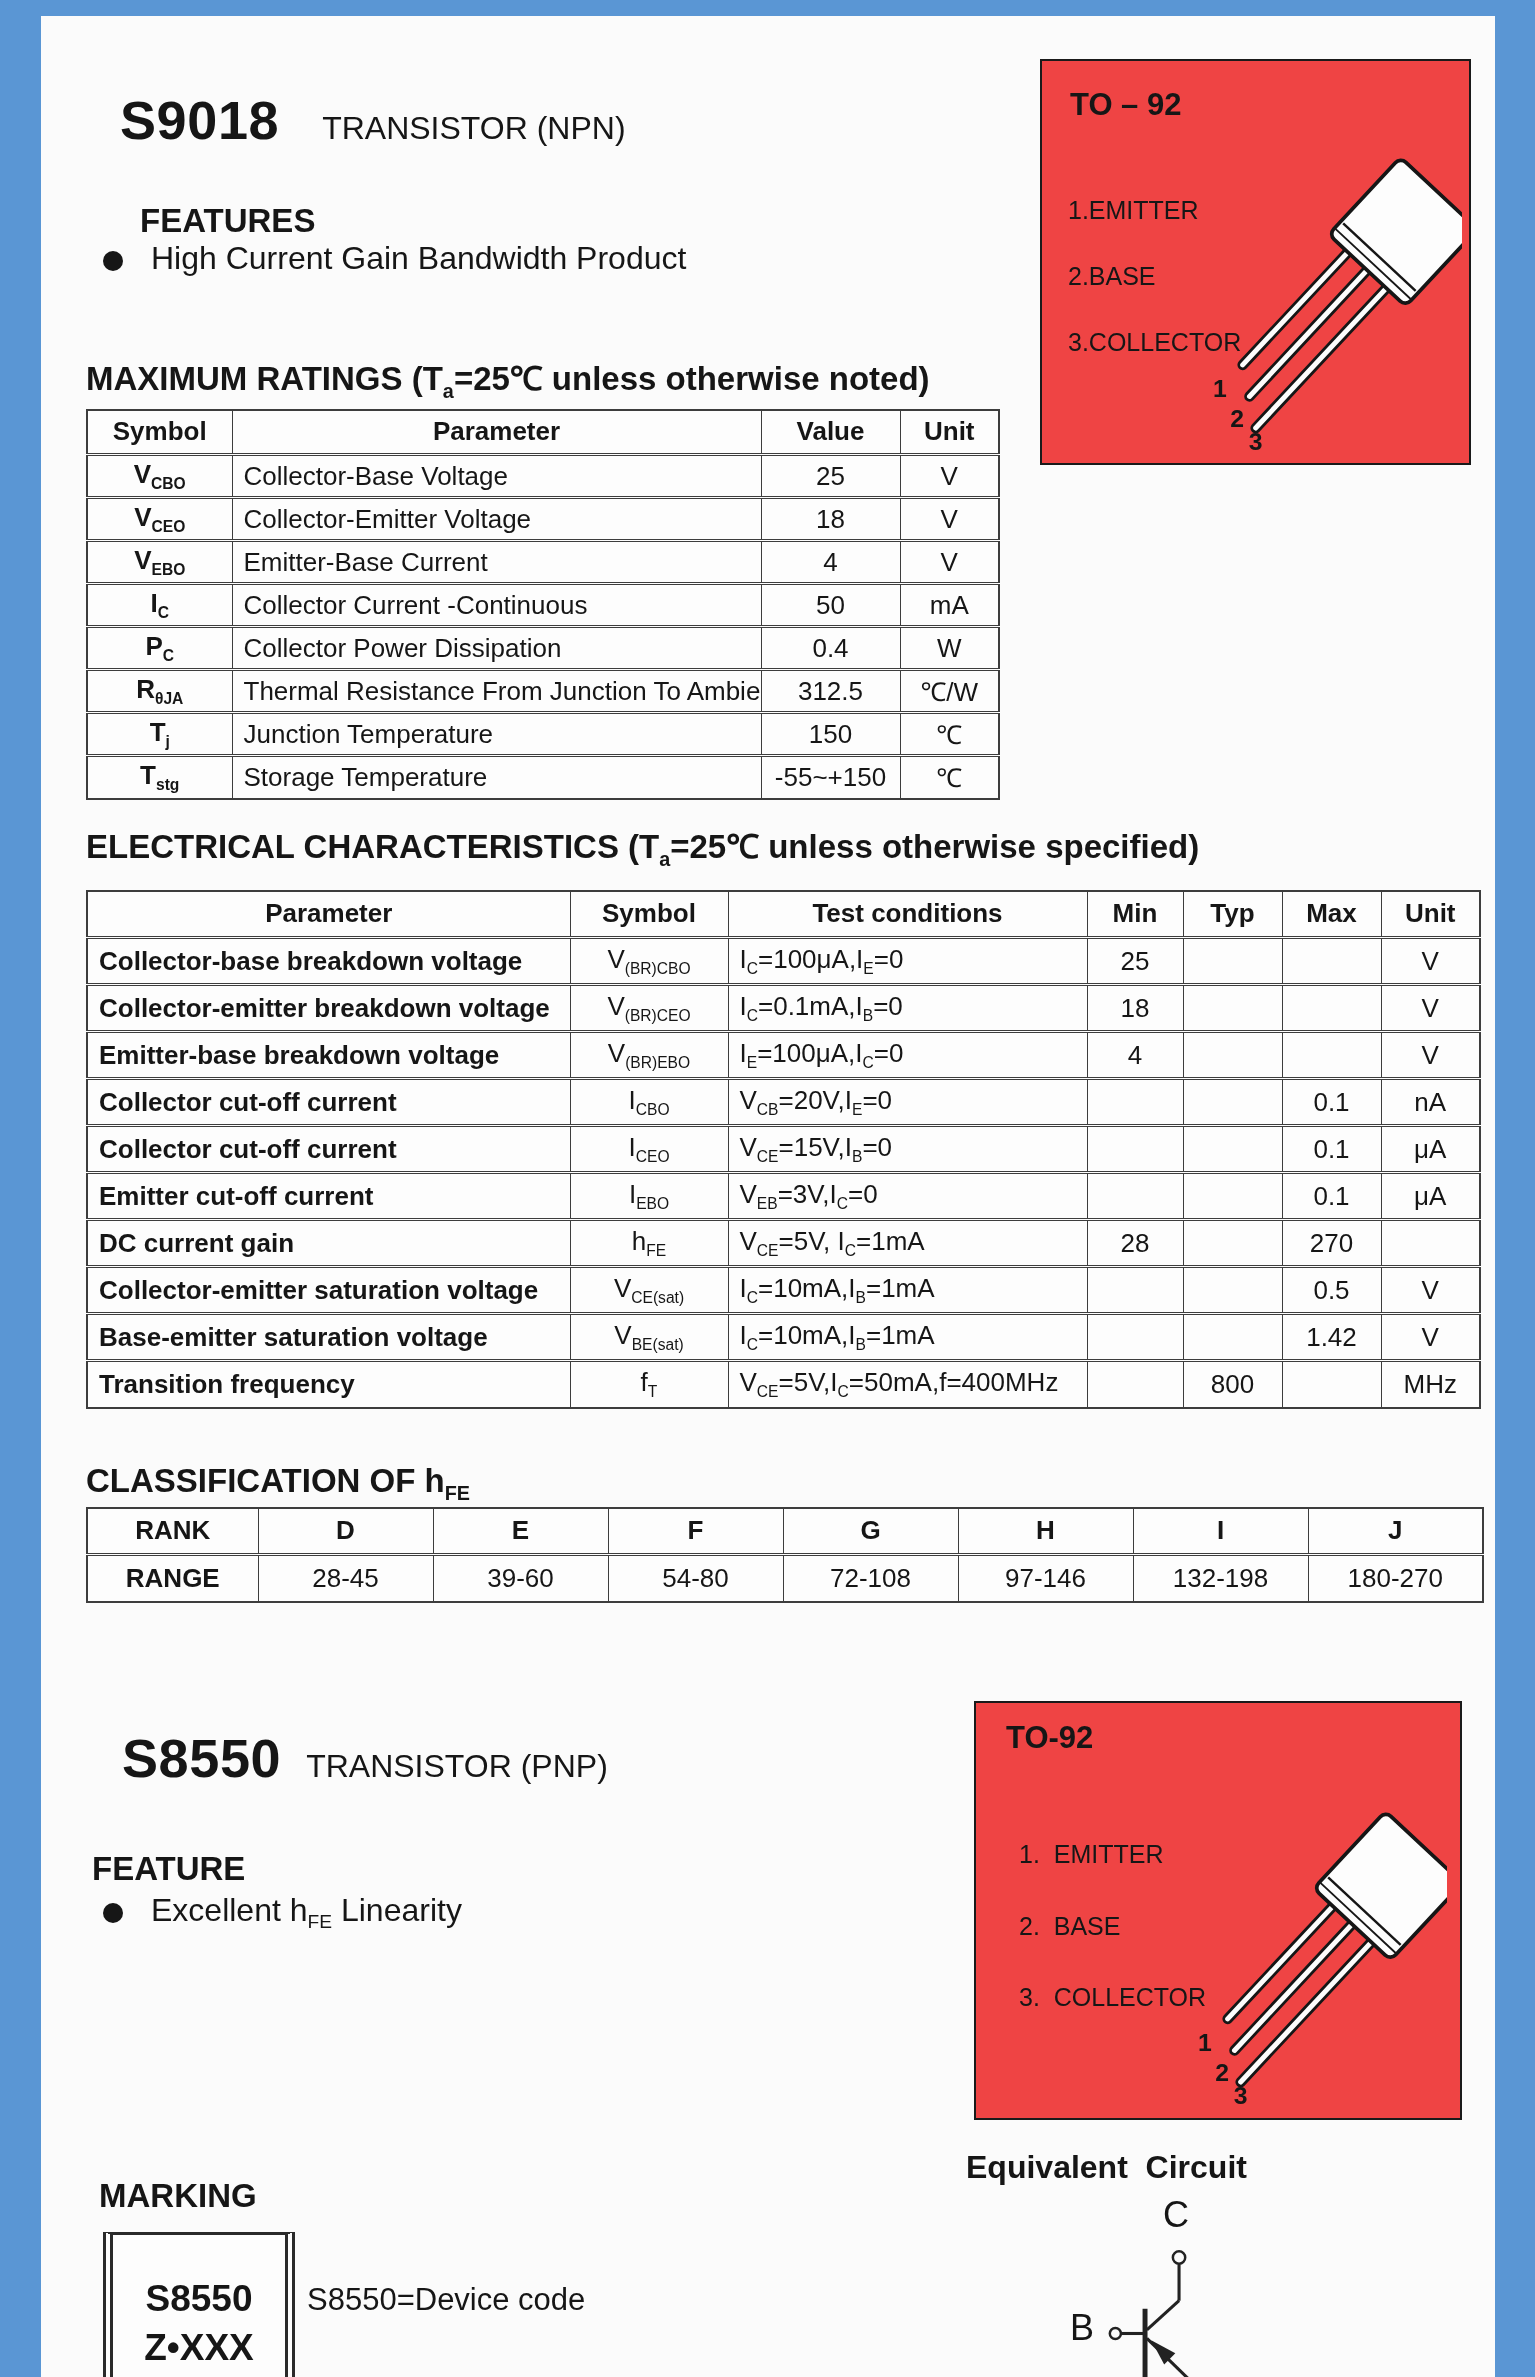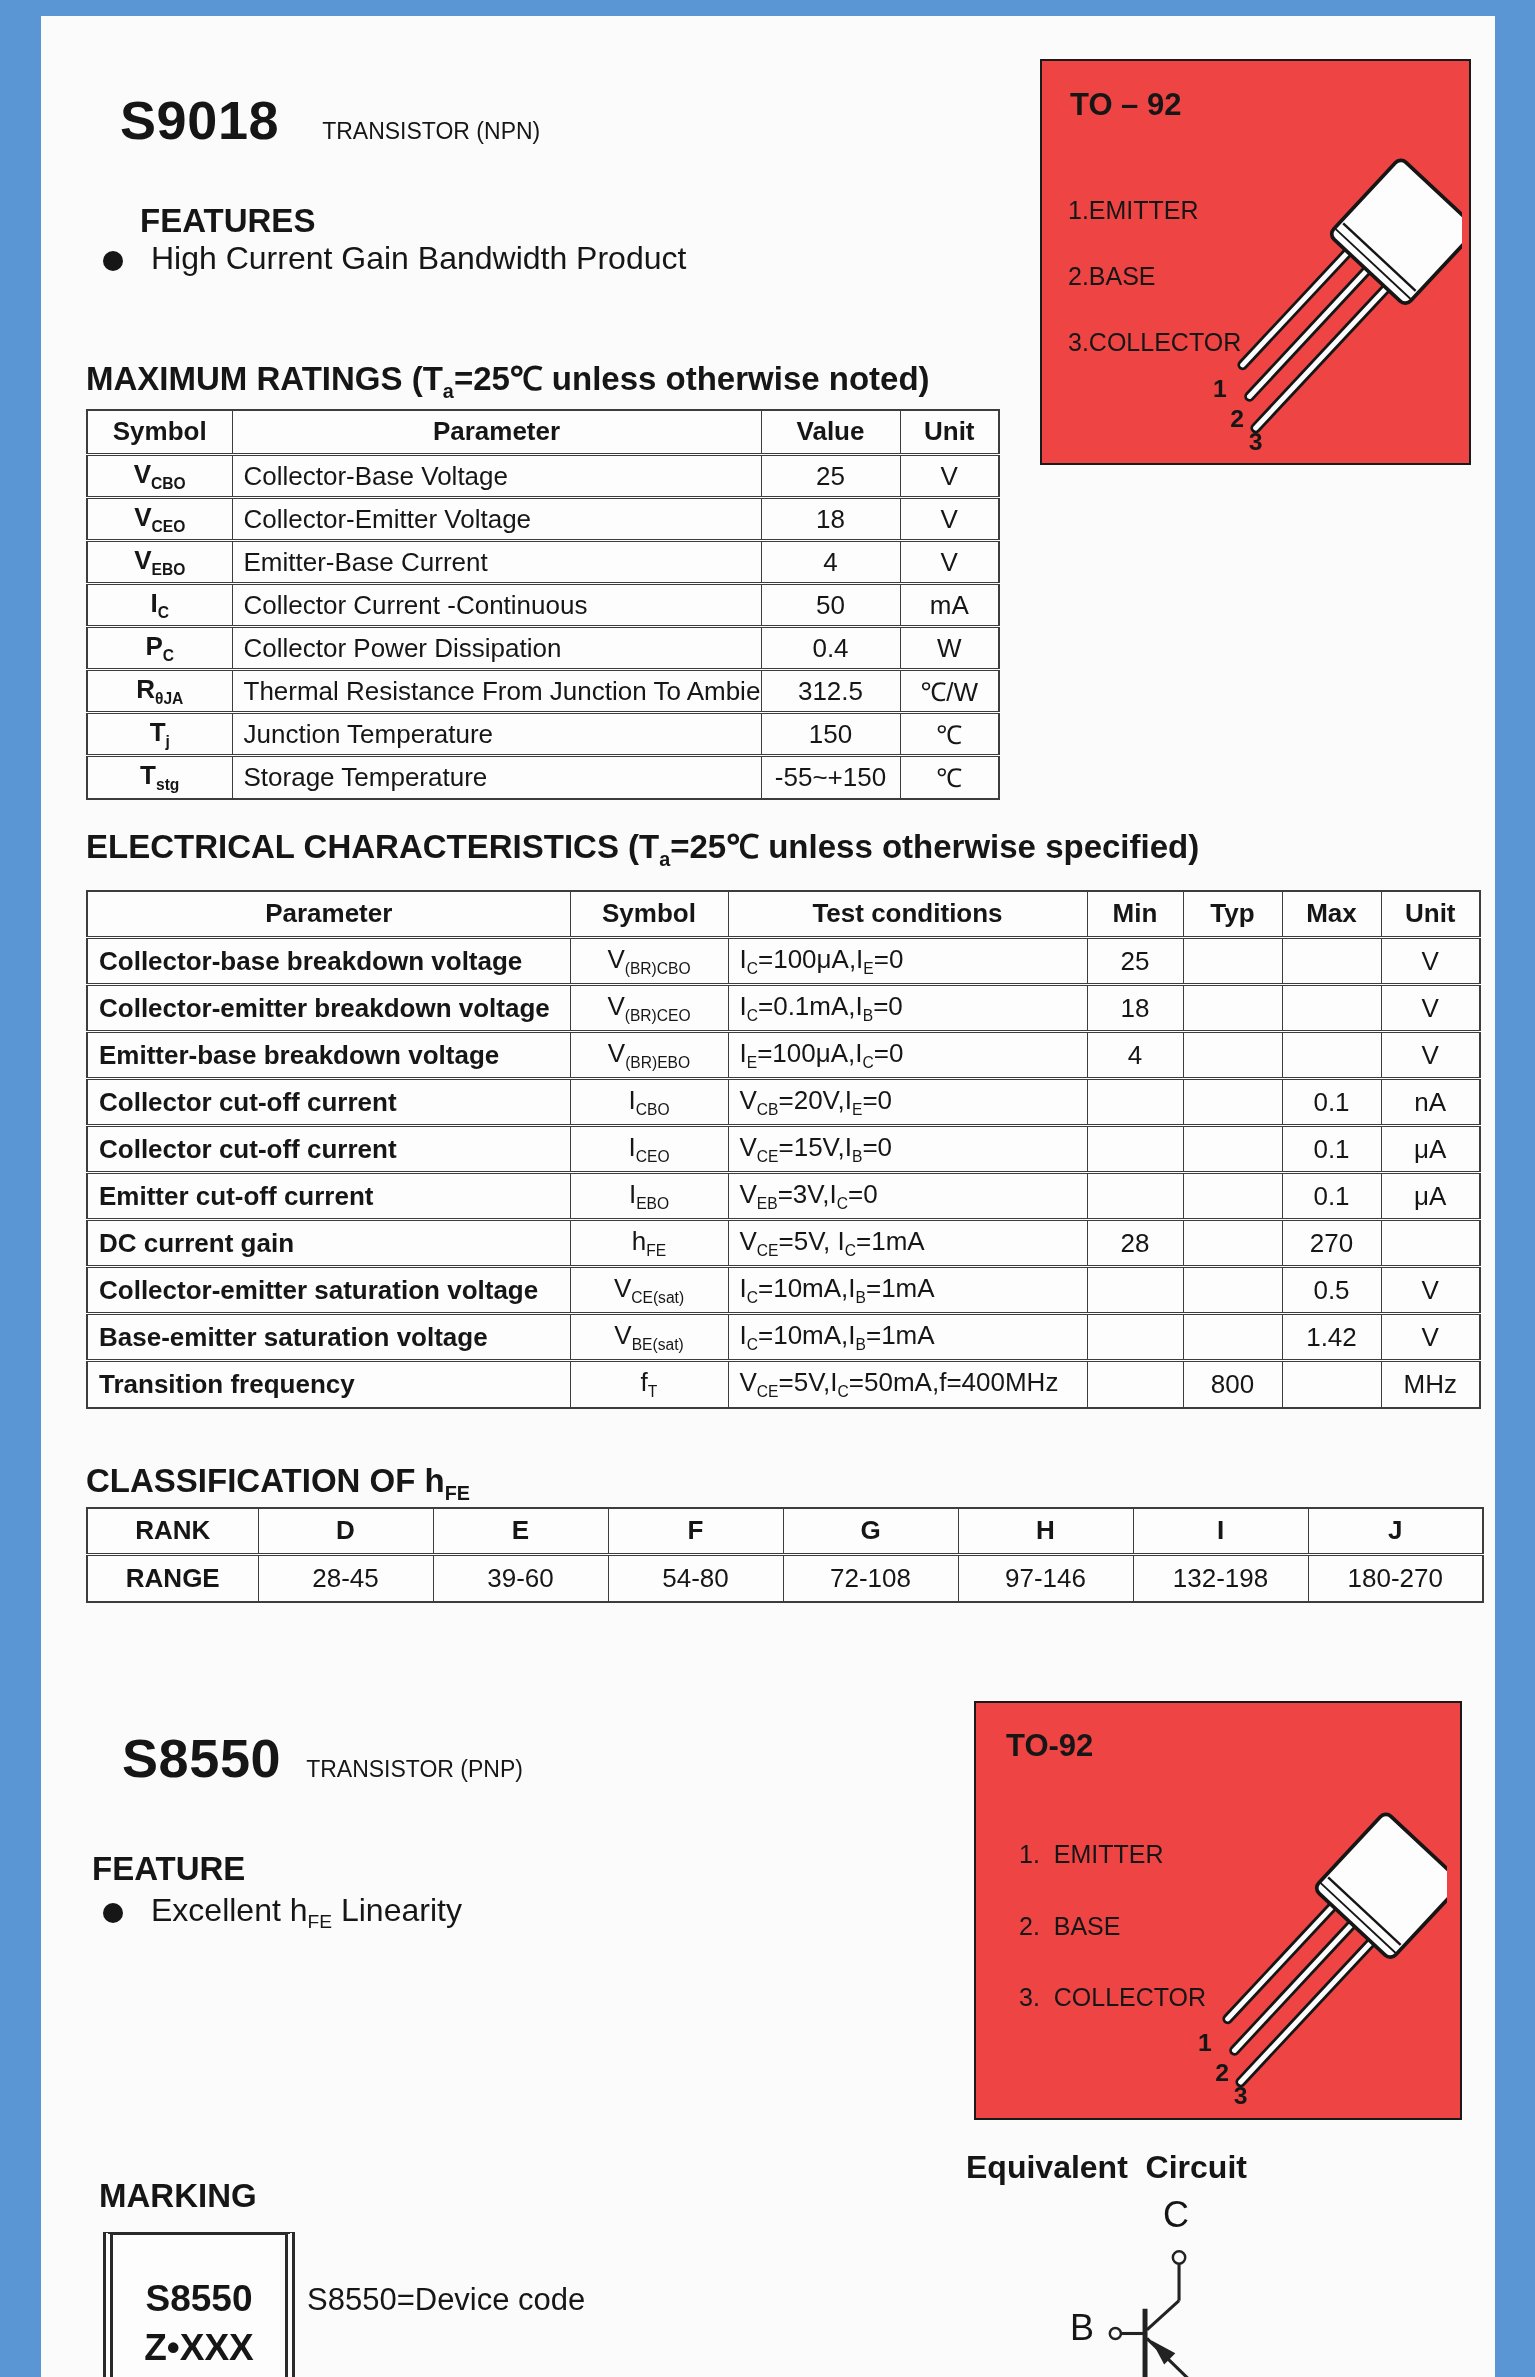--- a/index.html
+++ b/index.html
@@ -4,21 +4,21 @@
 <style>
   html,body{margin:0;padding:0;}
   body{
     width:1535px;height:2377px;position:relative;overflow:hidden;
     background:#5a96d4;color:#161616;
     font-family:"Liberation Sans", sans-serif;
   }
   .abs{position:absolute;}
   .page{position:absolute;left:41px;top:15.5px;width:1454px;height:2362px;background:#fbfbfb;}
   .doc-title{font-size:54px;font-weight:bold;letter-spacing:0.6px;}
-  .doc-subtitle{font-size:23px;}
+  .doc-subtitle{font-size:32px;}
   .title-row{display:flex;align-items:baseline;margin-left:28px;}
   .sec-heading{font-size:33px;font-weight:bold;white-space:pre;}
   .bullet{width:20.4px;height:20.4px;border-radius:50%;background:#161616;}
   .feature-text{font-size:32px;}
   .pkg-box{border:2.5px solid #1a1a1a;background:#ef4444;}
   .pkg-title{font-size:31px;font-weight:bold;white-space:pre;}
   .pkg-pin{font-size:25px;white-space:pre;}
   table.ds{border-collapse:collapse;table-layout:fixed;font-size:26px;background:#fdfdfd;border:2.5px solid #3d3d3d;}
   .ds th,.ds td{border-left:1.2px solid #3d3d3d;border-top:3.7px double #3d3d3d;overflow:hidden;white-space:nowrap;padding:0 11px;}
   .ds tr>*:first-child{border-left:none;}
@@ -297,21 +297,21 @@
   <div class="abs title-row" style="left:53px;top:1711px;">
     <span class="doc-title">S8550</span>
     <span class="doc-subtitle" style="margin-left:25px;">TRANSISTOR (PNP)</span>
   </div>
 
   <div class="abs sec-heading" style="left:51px;top:1834px;">FEATURE</div>
   <div class="abs bullet" style="left:62px;top:1887px;"></div>
   <div class="abs feature-text" style="left:110px;top:1876px;">Excellent h<sub>FE</sub> Linearity</div>
 
   <div class="abs pkg-box" style="left:933px;top:1685px;width:484px;height:415px;">
-    <div class="abs pkg-title" style="left:30px;top:25px;text-align:center;">TO-92</div>
+    <div class="abs pkg-title" style="left:30px;top:17px;text-align:center;">TO-92</div>
     <div class="abs pkg-pin" style="left:43px;top:137px;">1.  EMITTER</div>
     <div class="abs pkg-pin" style="left:43px;top:209px;">2.  BASE</div>
     <div class="abs pkg-pin" style="left:43px;top:280px;">3.  COLLECTOR</div>
     <svg class="abs" style="left:124px;top:62px;" width="347" height="348" viewBox="0 0 560 562">
       <g stroke-linecap="round">
         <line x1="376" y1="228" x2="206" y2="410" stroke="#161616" stroke-width="17"></line>
         <line x1="376" y1="228" x2="206" y2="410" stroke="#fdfdfd" stroke-width="8"></line>
         <line x1="407" y1="257" x2="217" y2="461" stroke="#161616" stroke-width="17"></line>
         <line x1="407" y1="257" x2="217" y2="461" stroke="#fdfdfd" stroke-width="8"></line>
         <line x1="438" y1="286" x2="227" y2="512" stroke="#161616" stroke-width="17"></line>

